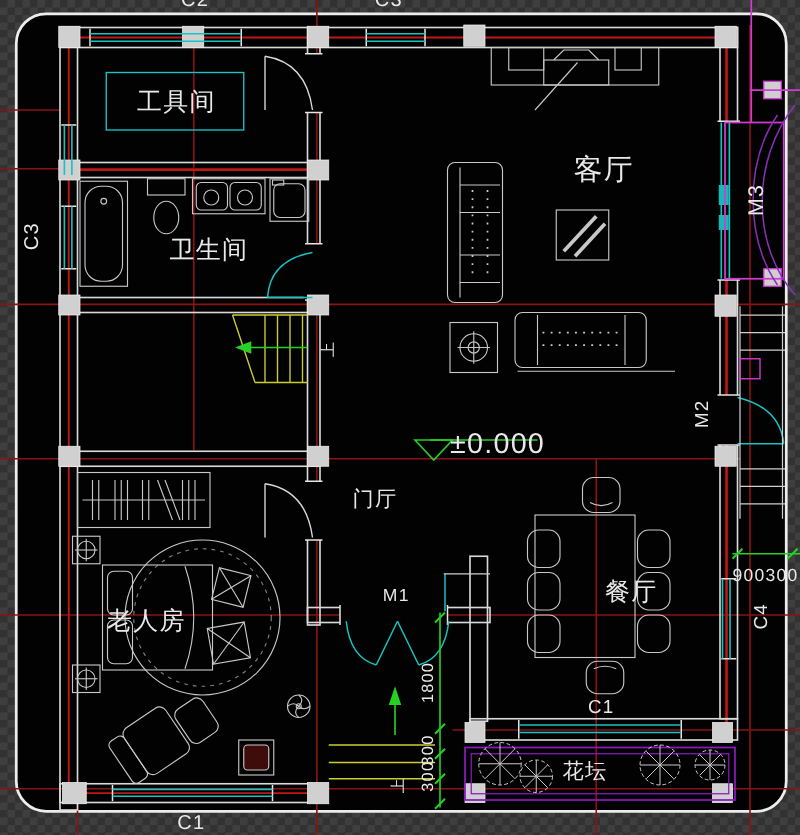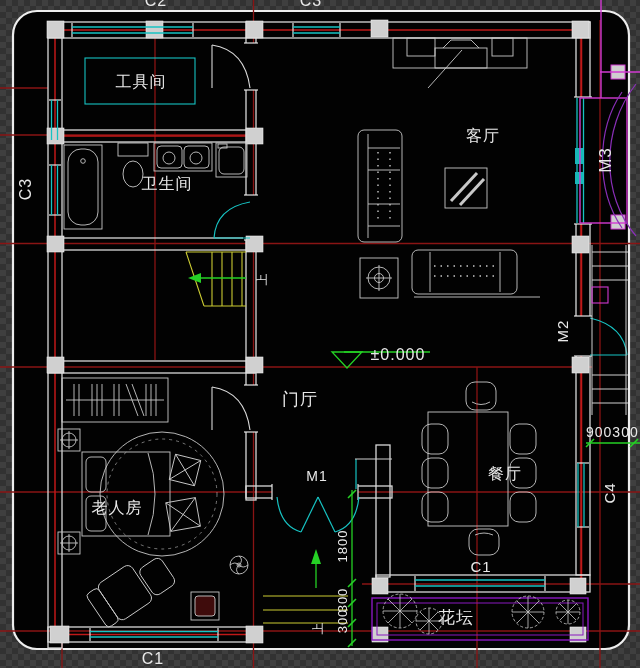--- a/index.html
+++ b/index.html
@@ -13,22 +13,22 @@
     background-position:0 0,6px 6px;
     font-family:"Liberation Sans","DejaVu Sans",sans-serif;
   }
   #plan-svg{position:absolute;left:0;top:0;}
   .lbl{
     position:absolute;color:#e9e9e9;white-space:nowrap;
     transform:translate(-50%,-50%);line-height:1;letter-spacing:1px;
     font-family:"Liberation Sans","DejaVu Sans",sans-serif;
   }
   .rot{transform:translate(-50%,-50%) rotate(-90deg);}
-  .lbl-left{transform:translate(0,-50%);}
-  .fs19{font-size:16px}.fs18{font-size:16px}.fs17{font-size:17px}
+  .lbl-left{transform:translate(0,-50%);margin-top:28px;}
+  .fs19{font-size:23px}.fs18{font-size:20px}.fs17{font-size:17px}
   .fs16{font-size:16px}.fs15{font-size:15px}.fs14{font-size:14px}
   .fs13{font-size:13px}.fs12{font-size:12px}
 </style>
 </head>
 <body>
 
 <div id="canvas">
 
 <svg id="plan-svg" width="640" height="668" viewBox="0 0 640 668">
 
@@ -350,26 +350,26 @@
     <rect x="422" y="424" width="26" height="30" rx="9"></rect>
     <rect x="422" y="458" width="26" height="30" rx="9"></rect>
     <rect x="422" y="492" width="26" height="30" rx="9"></rect>
     <rect x="510" y="424" width="26" height="30" rx="9"></rect>
     <rect x="510" y="458" width="26" height="30" rx="9"></rect>
     <rect x="510" y="492" width="26" height="30" rx="9"></rect>
   </g>
 </svg>
 
 <div class="lbl fs18" style="left:141px;top:82px">工具间</div>
-<div class="lbl fs18" style="left:167px;top:184px">卫生间</div>
+<div class="lbl fs18" style="left:167px;top:200px">卫生间</div>
 <div class="lbl fs19" style="left:483px;top:136px">客厅</div>
 <div class="lbl fs17" style="left:300px;top:399px">门厅</div>
-<div class="lbl fs18" style="left:117px;top:508px">老人房</div>
+<div class="lbl fs18" style="left:117px;top:497px">老人房</div>
 <div class="lbl fs18" style="left:505px;top:474px">餐厅</div>
-<div class="lbl fs17" style="left:456px;top:617px">花坛</div>
+<div class="lbl fs17" style="left:468px;top:617px">花坛</div>
 
 <div class="lbl fs19" style="left:398px;top:355px">±0.000</div>
 
 <div class="lbl fs14" style="left:317px;top:476px">M1</div>
 <div class="lbl rot fs15" style="left:562px;top:331px">M2</div>
 <div class="lbl rot fs17" style="left:605px;top:160px">M3</div>
 
 <div class="lbl fs15" style="left:481px;top:566px">C1</div>
 <div class="lbl fs16" style="left:153px;top:659px">C1</div>
 <div class="lbl fs16" style="left:156px;top:1px">C2</div>

